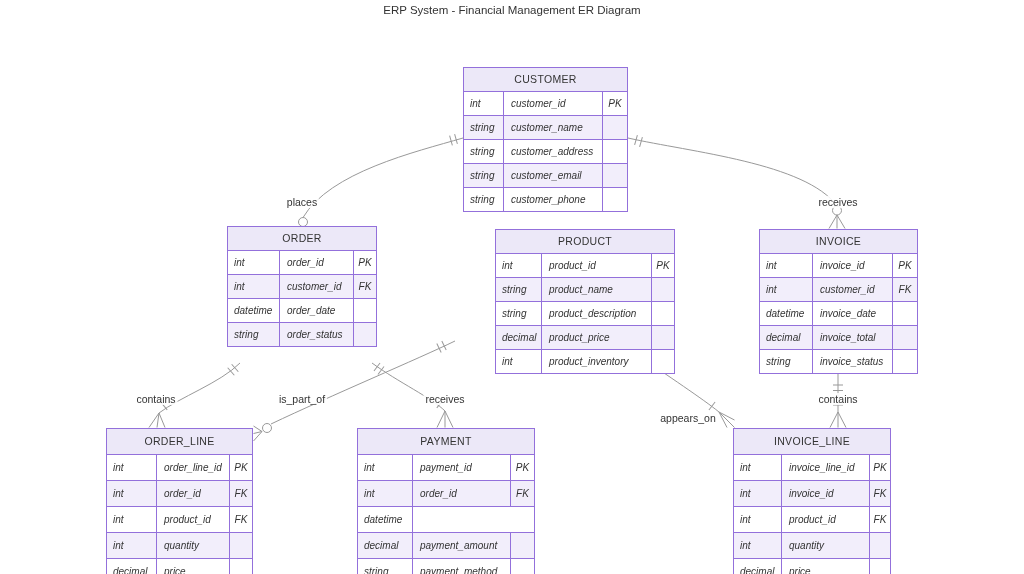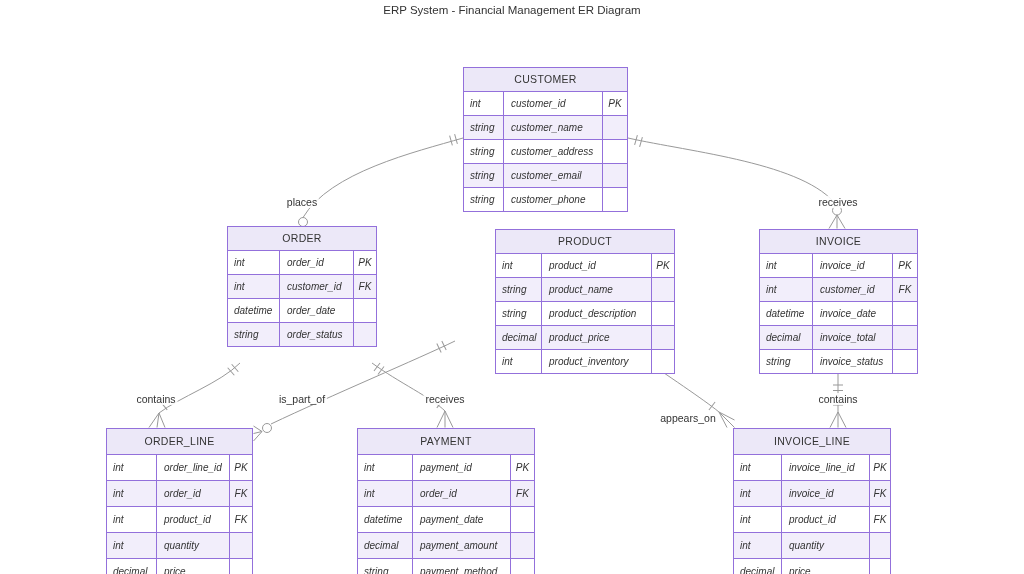--- a/index.html
+++ b/index.html
@@ -289,21 +289,20 @@
             <div class="cell cell-name">payment_id</div>
             <div class="cell cell-key">PK</div>
           </div>
           <div class="row">
             <div class="cell cell-type">int</div>
             <div class="cell cell-name">order_id</div>
             <div class="cell cell-key">FK</div>
           </div>
           <div class="row">
             <div class="cell cell-type">datetime</div>
-            <div class="cell cell-name">payment_date</div>
             <div class="cell cell-key"></div>
           </div>
           <div class="row">
             <div class="cell cell-type">decimal</div>
             <div class="cell cell-name">payment_amount</div>
             <div class="cell cell-key"></div>
           </div>
           <div class="row">
             <div class="cell cell-type">string</div>
             <div class="cell cell-name">payment_method</div>

